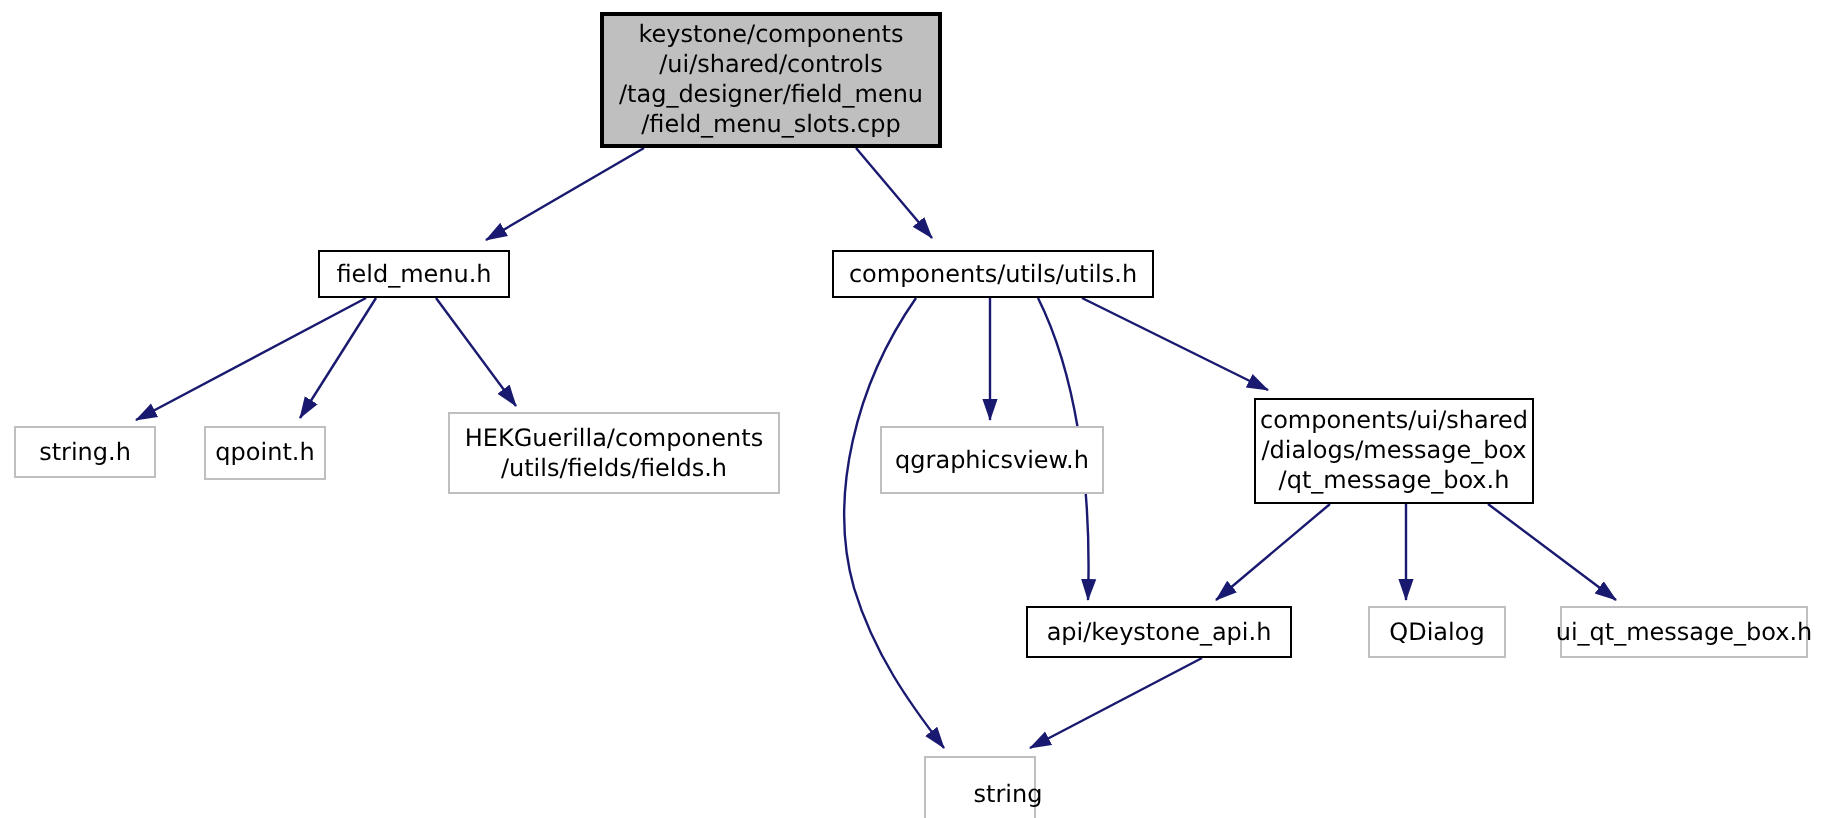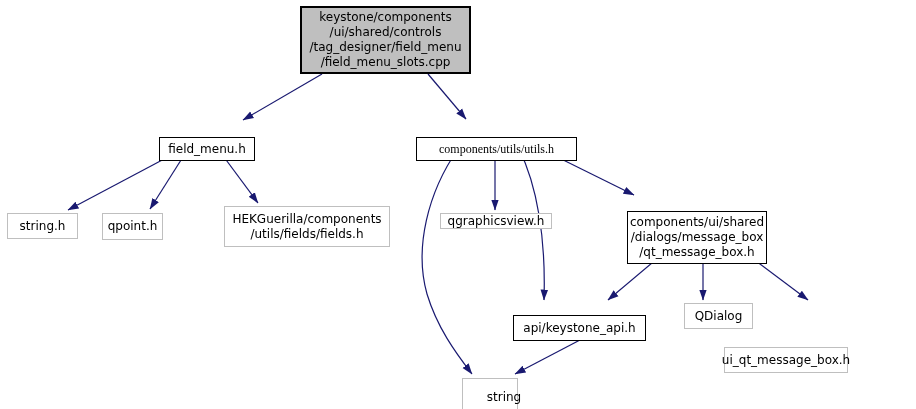--- a/index.html
+++ b/index.html
@@ -42,21 +42,20 @@
     white-space: pre;
   }
   .node span { display: block; }
   .node-root {
     background: #bfbfbf;
     border: 2px solid #000000;
   }
   .node-internal {
     border: 1px solid #000000;
     cursor: pointer;
-    margin-top: 12px;
   }
   .node-external {
     border: 1px solid #bfbfbf;
   }
 </style>
 </head>
 <body>
 
 <div id="canvas">
 
@@ -85,56 +84,56 @@
     <span>keystone/components</span>
     <span>/ui/shared/controls</span>
     <span>/tag_designer/field_menu</span>
     <span>/field_menu_slots.cpp</span>
   </div>
 
   <div class="node node-internal" style="left:159px; top:125px; width:96px; height:24px;">
     <span>field_menu.h</span>
   </div>
 
-  <div class="node node-internal" style="left:416px; top:125px; width:161px; height:24px;font-family:Liberation Serif, serif;">
+  <div class="node node-internal" style="left:416px; top:125px; width:161px; height:24px;">
     <span>components/utils/utils.h</span>
   </div>
 
   <div class="node node-external" style="left:7px; top:213px; width:71px; height:26px;">
     <span>string.h</span>
   </div>
 
   <div class="node node-external" style="left:102px; top:213px; width:61px; height:27px;">
     <span>qpoint.h</span>
   </div>
 
   <div class="node node-external" style="left:196px; top:206px; width:166px; height:41px;margin-left:28px;">
     <span>HEKGuerilla/components</span>
     <span>/utils/fields/fields.h</span>
   </div>
 
-  <div class="node node-external" style="left:440px; top:213px; width:112px; height:16px;">
+  <div class="node node-external" style="left:440px; top:213px; width:112px; height:34px;">
     <span>qgraphicsview.h</span>
   </div>
 
   <div class="node node-internal" style="left:627px; top:199px; width:140px; height:53px;">
     <span>components/ui/shared</span>
     <span>/dialogs/message_box</span>
     <span>/qt_message_box.h</span>
   </div>
 
   <div class="node node-internal" style="left:513px; top:303px; width:133px; height:26px;">
     <span>api/keystone_api.h</span>
   </div>
 
   <div class="node node-external" style="left:684px; top:303px; width:69px; height:26px;">
     <span>QDialog</span>
   </div>
 
-  <div class="node node-external" style="left:724px; top:303px; width:124px; height:26px;margin-top:44px;">
+  <div class="node node-external" style="left:780px; top:303px; width:124px; height:26px;">
     <span>ui_qt_message_box.h</span>
   </div>
 
   <div class="node node-external" style="left:462px; top:378px; width:56px; height:38px;padding-left:28px;">
     <span>string</span>
   </div>
 
 </div>
 
 </body></html>

